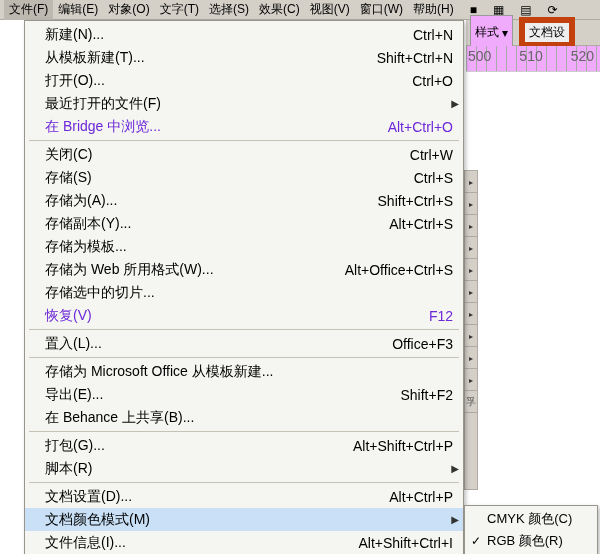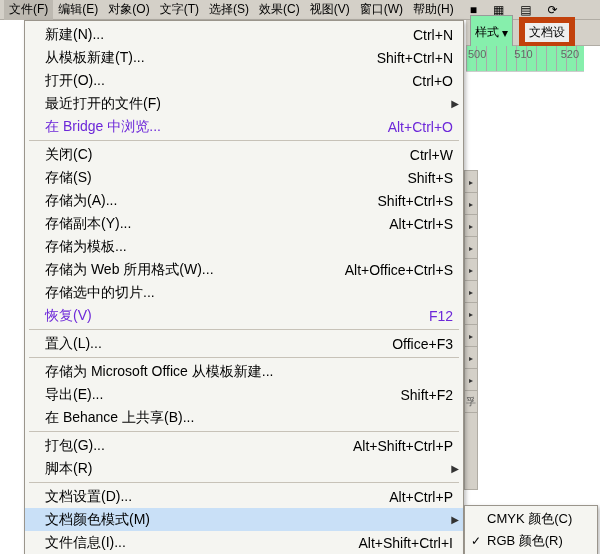--- a/index.html
+++ b/index.html
@@ -38,40 +38,40 @@
     width: 134px;
     border-bottom: 1px solid #b0aca4;
     display:flex;
     align-items:center;
     font-size:12px;
     gap:6px;
     padding-left:4px;
   }
   .toolbar2 .chip{
     border:1px solid #999;
-    background:#86efac;
+    background:#f0abfc;
     padding:8px 4px;
     display:flex;
     align-items:center;
     gap:3px;
   }
   .toolbar2 .btn{
     border:6px solid #c2410c;
     background:#eee;
     padding:1px 4px;
   }
   .ruler-area{
     position:absolute;
     left:466px;
     top:46px;
-    width:118px;
+    width:134px;
     height:26px;
-    background:#86efac;
+    background:#f0abfc;
     border-bottom:1px solid #ccc;
-    font-size:11px;
+    font-size:14px;
     color:#666;
     overflow:hidden;
   }
   .ruler-area .ticks{
     position:relative;
     height:100%;
     background-image: linear-gradient(to right,#aaa 1px,transparent 1px);
     background-size:10px 100%;
   }
   .ruler-area .nums{
@@ -237,21 +237,21 @@
       <span class="label">在 Bridge 中浏览...</span>
       <span class="shortcut">Alt+Ctrl+O</span>
     </div>
     <div class="menu-sep"></div>
     <div class="menu-row">
       <span class="label">关闭(C)</span>
       <span class="shortcut">Ctrl+W</span>
     </div>
     <div class="menu-row">
       <span class="label">存储(S)</span>
-      <span class="shortcut">Shift+S</span>
+      <span class="shortcut">Ctrl+S</span>
     </div>
     <div class="menu-row">
       <span class="label">存储为(A)...</span>
       <span class="shortcut">Shift+Ctrl+S</span>
     </div>
     <div class="menu-row">
       <span class="label">存储副本(Y)...</span>
       <span class="shortcut">Alt+Ctrl+S</span>
     </div>
     <div class="menu-row">

